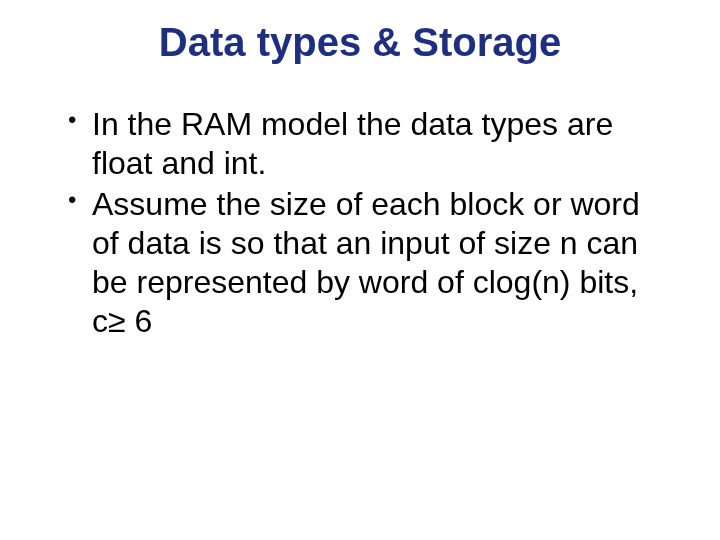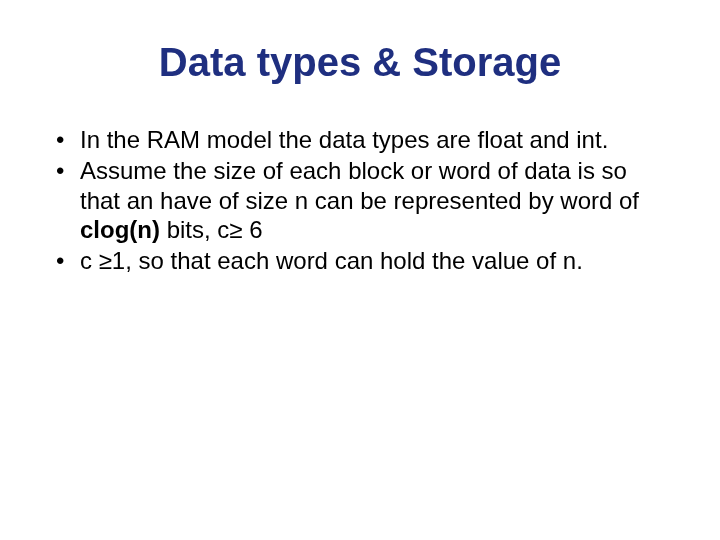--- a/index.html
+++ b/index.html
@@ -8,60 +8,57 @@
     width: 720px;
     height: 540px;
     background: #ffffff;
     font-family: Arial, Helvetica, sans-serif;
     color: #000000;
   }
   .slide {
     width: 720px;
     height: 540px;
     box-sizing: border-box;
-    padding: 32px 48px 0 48px;
+    padding: 12px 48px 0 48px;
   }
   .title {
     font-size: 40px;
     font-weight: bold;
     color: #1f2f80;
     text-align: center;
     margin: 8px 0 40px 0;
   }
   ul.bullets {
     list-style: none;
     padding: 0;
-    margin: 4px;
-    font-size: 24px;
+    margin: 16px;
+    font-size: 32px;
     line-height: 1.22;
   }
   ul.bullets > li {
     position: relative;
     padding-left: 28px;
     margin-bottom: 2px;
   }
   ul.bullets > li::before {
     content: "•";
     position: absolute;
     left: 4px;
     top: 0;
     font-size: 24px;
     line-height: 1.22;
   }
-  .bold { font-weight: bold; }
+  .bold { font-weight: normal; }
 </style>
 </head>
 <body>
 
 <div class="slide">
   <div class="title">Data types &amp; Storage</div>
   <ul class="bullets">
     <li>
       <span>In the RAM model the data types are float and int.</span><span class="bold"></span><span></span>
     </li>
     <li>
-      <span>Assume the size of each block or word of data is so that an have of size n can be represented by word of </span><span class="bold">clog(n)</span><span> bits, c≥ 6</span>
-    </li>
-    <li>
-      <span>c ≥1, so that each word can hold the value of n.</span><span class="bold"></span><span></span>
+      <span>Assume the size of each block or word of data is so that an input of size n can be represented by word of </span><span class="bold">clog(n)</span><span> bits, c≥ 6</span>
     </li>
   </ul>
 </div>
 
 </body></html>

